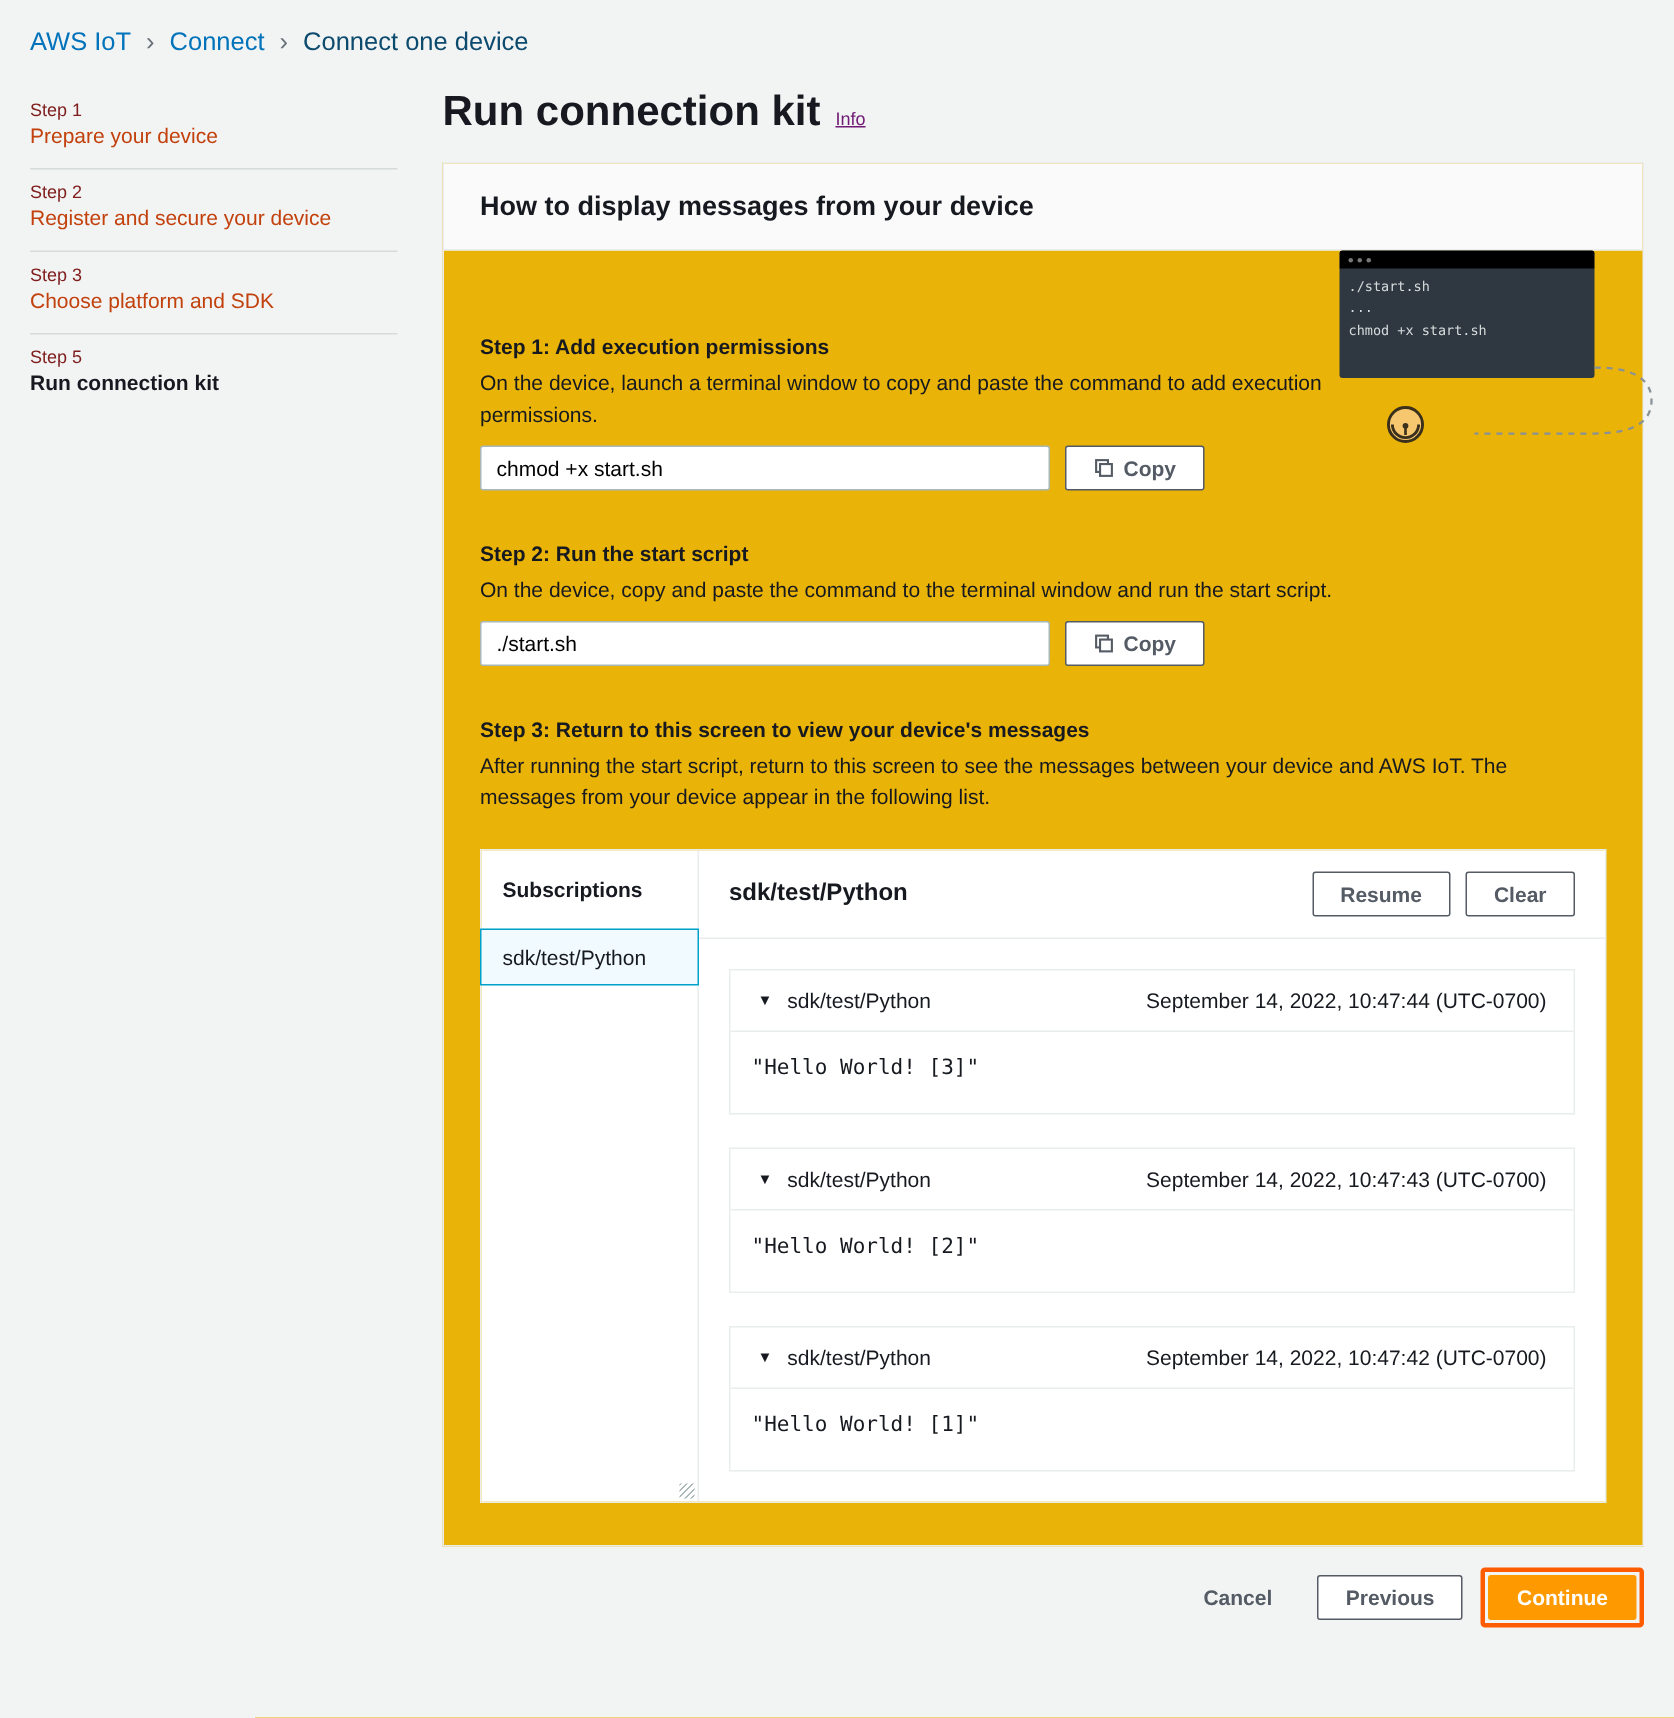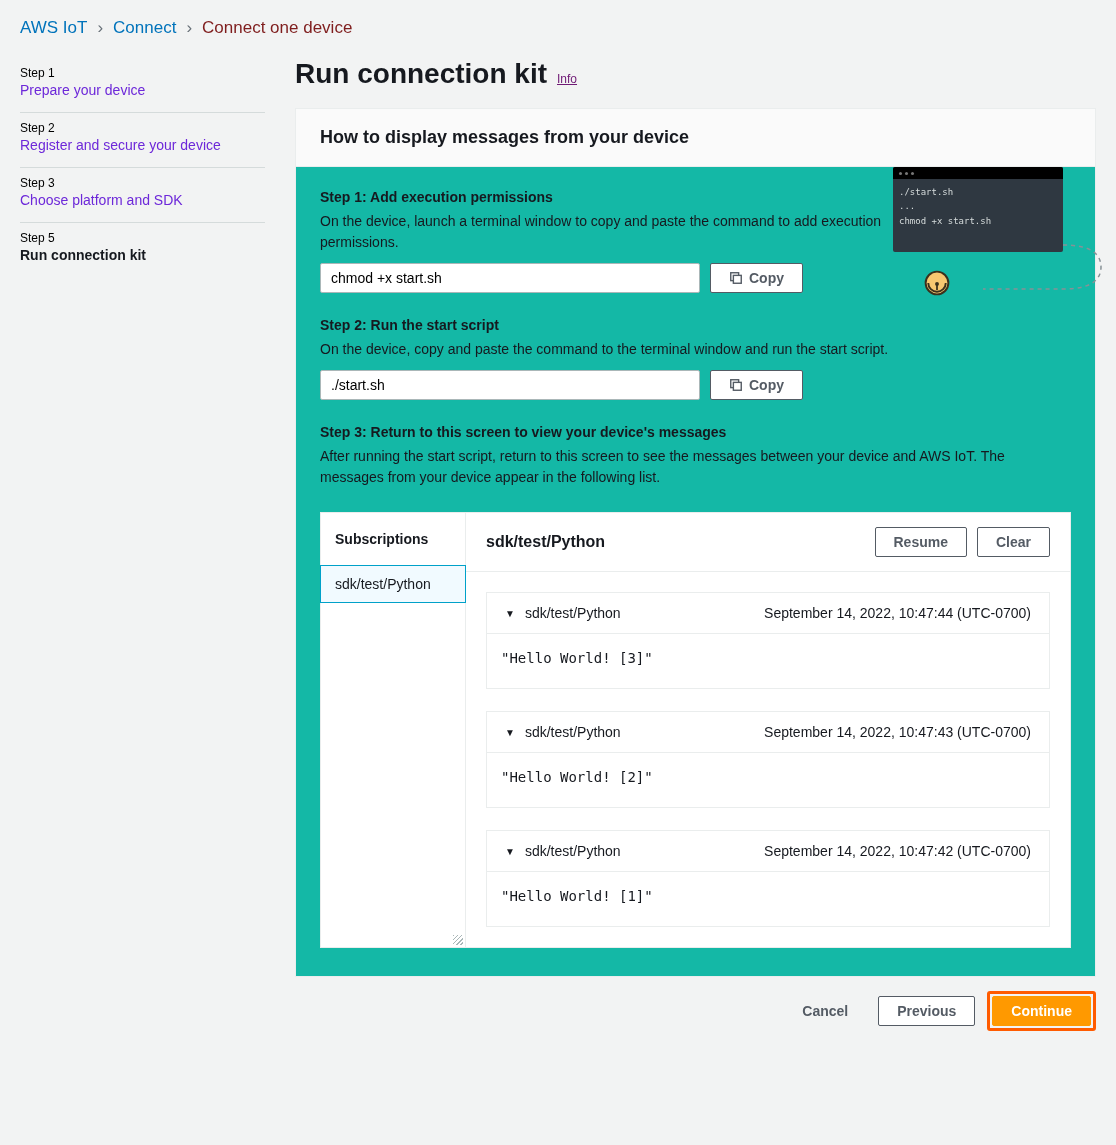--- a/index.html
+++ b/index.html
@@ -6,38 +6,38 @@
   body {
     font-family: "Amazon Ember", "Helvetica Neue", Arial, sans-serif;
     background: #f2f3f3;
     color: #16191f;
     font-size: 14px;
   }
   .page { display: flex; flex-direction: column; padding: 18px 20px 30px; width: 1116px; }
   .breadcrumb { display: flex; align-items: center; gap: 10px; font-size: 17px; margin-bottom: 20px; }
   .breadcrumb a { color: #0073bb; text-decoration: none; }
   .breadcrumb .sep { color: #687078; }
-  .breadcrumb .current { color: #7f1d1d; }
+  .breadcrumb .current { color: #0c4a6e; }
   .body-row { display: flex; gap: 30px; }
   .wizard-nav { width: 245px; flex-shrink: 0; }
   .wiz-step { padding: 8px 0 14px; border-bottom: 1px solid #d5dbdb; }
   .wiz-step:last-child { border-bottom: none; }
-  .wiz-step .step-n { font-size: 12px; color: #000000; margin-bottom: 2px; }
-  .wiz-step .step-t { font-size: 14px; color: #6d28d9; }
+  .wiz-step .step-n { font-size: 12px; color: #7f1d1d; margin-bottom: 2px; }
+  .wiz-step .step-t { font-size: 14px; color: #c2410c; }
   .wiz-step.active .step-t { color: #16191f; font-weight: 700; }
   .main-col { flex: 1; min-width: 0; }
   .page-title { display: flex; align-items: baseline; gap: 10px; margin-bottom: 18px; }
   .page-title h1 { font-size: 28px; font-weight: 700; }
   .info-link { color: #701a75; font-size: 12px; font-weight: 400; }
-  .panel { background: #14b8a6; border: 1px solid #eaeded; }
+  .panel { background: #eab308; border: 1px solid #eaeded; }
   .panel-header { padding: 18px 24px; border-bottom: 1px solid #eaeded; background:#fafafa; }
   .panel-header h2 { font-size: 18px; font-weight: 700; }
   .panel-body { padding: 22px 24px 8px; }
   .step-block { margin-bottom: 24px; }
-  .step-block h3 { font-size: 14px; font-weight: 700; margin-bottom: 6px; }
+  .step-block h3 { font-size: 14px; font-weight: 700; margin-bottom: 6px; margin-top: 34px; }
   .step-block p { font-size: 14px; color: #16191f; margin-bottom: 10px; line-height: 1.5; max-width: 640px; }
   .cmd-row { display: flex; gap: 10px; align-items: stretch; max-width: 500px;}
   .cmd-input {
     flex: 0 0 380px; border: 1px solid #aab7b8; border-radius: 2px; padding: 6px 10px; font-size: 14px; background: #fff;
   }
   .btn {
     display: inline-flex; align-items: center; gap: 6px; border: 1px solid #545b64; background: #fff;
     padding: 6px 18px; font-size: 14px; border-radius: 2px; cursor: pointer; font-weight: 700; color: #545b64;
   }
   .btn.primary { background: #ff9900; border-color: #ff9900; color: #fff; }

